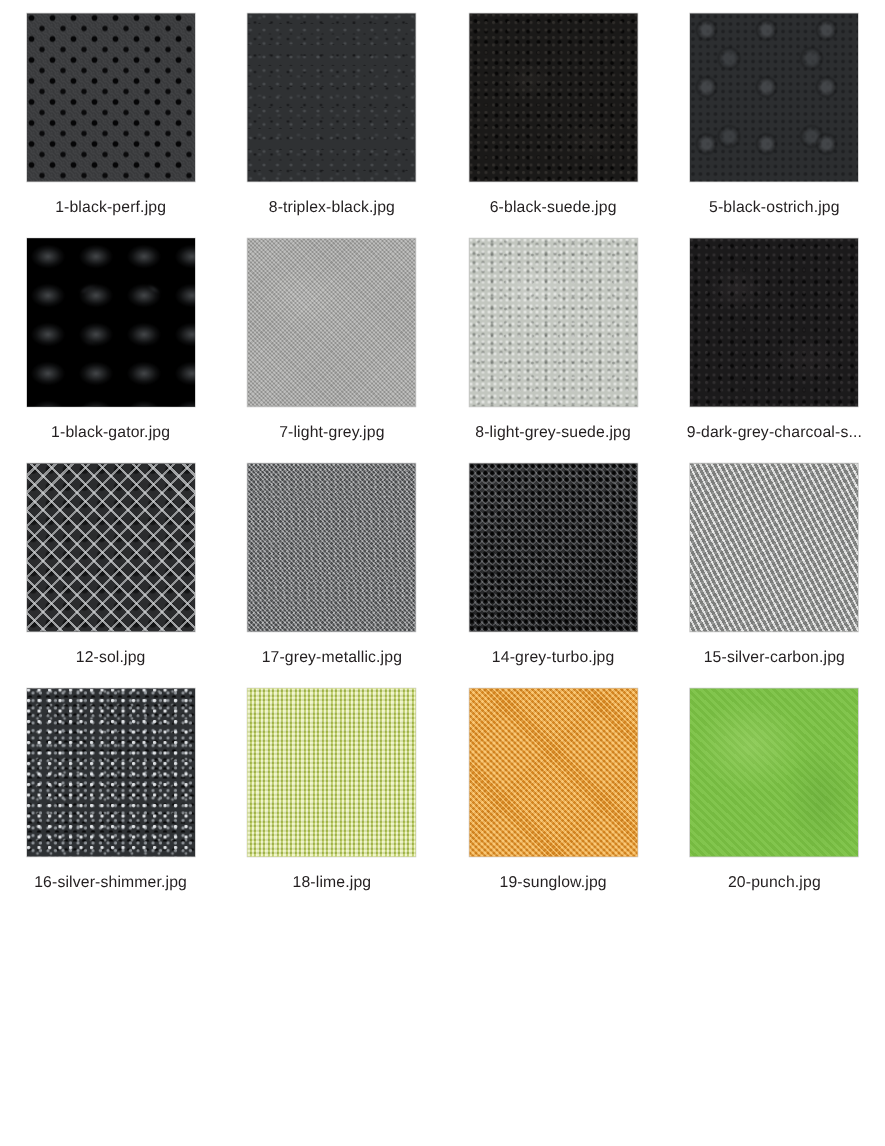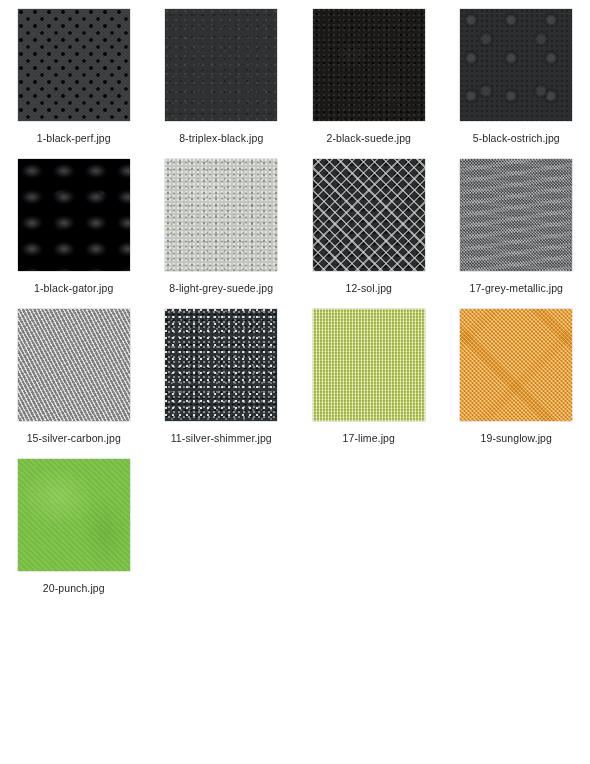--- a/index.html
+++ b/index.html
@@ -266,82 +266,100 @@
         <div class="tex"></div>
       </div>
     <div class="label">8-triplex-black.jpg</div>
   </div>
 
 
   <div class="cell">
     <div class="swatch t-black-suede">
         <div class="tex"></div>
       </div>
-    <div class="label">2-black-suede.jpg</div>
+    <div class="label">6-black-suede.jpg</div>
   </div>
 
   <div class="cell">
     <div class="swatch t-ostrich">
         <div class="tex"></div>
       </div>
     <div class="label">5-black-ostrich.jpg</div>
   </div>
 
   <div class="cell">
     <div class="swatch t-gator">
         <div class="tex"></div>
       </div>
     <div class="label">1-black-gator.jpg</div>
   </div>
 
+  <div class="cell">
+    <div class="swatch t-light-grey">
+        <div class="tex"></div>
+      </div>
+    <div class="label">7-light-grey.jpg</div>
+  </div>
 
   <div class="cell">
     <div class="swatch t-light-grey-suede">
         <div class="tex"></div>
       </div>
     <div class="label">8-light-grey-suede.jpg</div>
   </div>
 
+  <div class="cell">
+    <div class="swatch t-dark-charcoal">
+        <div class="tex"></div>
+      </div>
+    <div class="label">9-dark-grey-charcoal-s...</div>
+  </div>
 
 
 
   <div class="cell">
     <div class="swatch t-sol">
         <div class="tex"></div>
       </div>
     <div class="label">12-sol.jpg</div>
   </div>
 
   <div class="cell">
     <div class="swatch t-grey-metallic">
         <div class="tex"></div>
       </div>
     <div class="label">17-grey-metallic.jpg</div>
   </div>
 
+  <div class="cell">
+    <div class="swatch t-grey-turbo">
+        <div class="tex"></div>
+      </div>
+    <div class="label">14-grey-turbo.jpg</div>
+  </div>
 
   <div class="cell">
     <div class="swatch t-silver-carbon">
         <div class="tex"></div>
       </div>
     <div class="label">15-silver-carbon.jpg</div>
   </div>
 
   <div class="cell">
     <div class="swatch t-silver-shimmer">
         <div class="tex"></div>
       </div>
-    <div class="label">11-silver-shimmer.jpg</div>
+    <div class="label">16-silver-shimmer.jpg</div>
   </div>
 
   <div class="cell">
     <div class="swatch t-lime">
         <div class="tex"></div>
       </div>
-    <div class="label">17-lime.jpg</div>
+    <div class="label">18-lime.jpg</div>
   </div>
 
 
   <div class="cell">
     <div class="swatch t-sunglow">
         <div class="tex"></div>
       </div>
     <div class="label">19-sunglow.jpg</div>
   </div>
 

